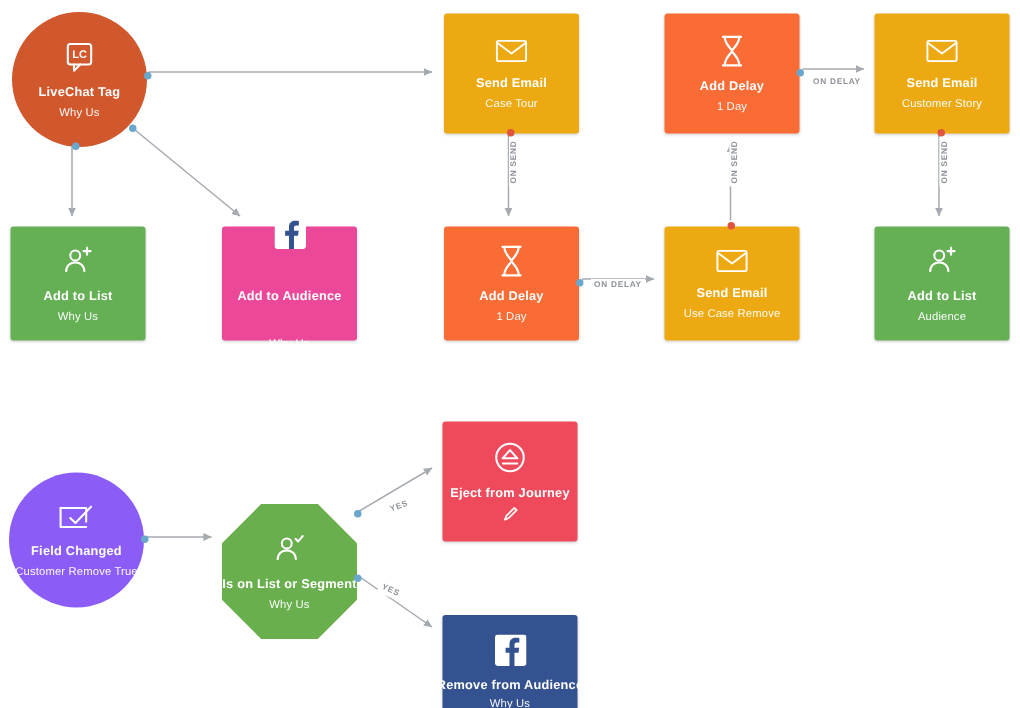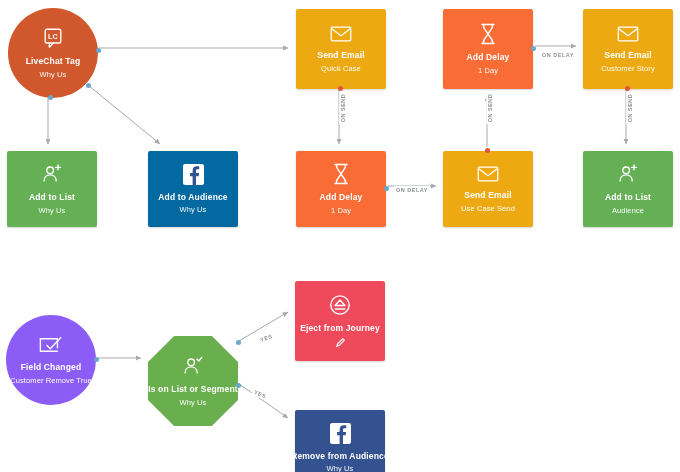--- a/index.html
+++ b/index.html
@@ -158,35 +158,35 @@
       </div>
       <div class="node shape-rect" style="left: 7px; top: 151px; width: 90px; height: 76px; background: rgb(101, 176, 85);">
         <span class="glyph"><svg width="22" height="22" viewBox="0 0 24 24">
             <circle cx="10" cy="8" r="3.6" stroke="#ffffff" fill="none" stroke-width="1.5" stroke-linecap="round" stroke-linejoin="round"></circle>
             <path d="M3.4 19.5 C3.4 15.4, 6.4 13, 10 13 C13.6 13, 16.6 15.4, 16.6 19.5" stroke="#ffffff" fill="none" stroke-width="1.5" stroke-linecap="round" stroke-linejoin="round"></path>
             <path d="M18.6 2.2 L18.6 7.4 M16 4.8 L21.2 4.8" stroke="#ffffff" fill="none" stroke-width="1.5" stroke-linecap="round" stroke-linejoin="round"></path>
           </svg></span>
         <span class="ttl">Add to List</span>
         <span class="sub">Why Us</span>
       </div>
-      <div class="node shape-rect" style="left: 148px; top: 151px; width: 90px; height: 76px; background: #0369a1;">
+      <div class="node shape-rect" style="left: 148px; top: 151px; width: 90px; height: 76px; background: #ec4899; gap: 19px;">
         <span class="glyph"><svg width="21" height="21" viewBox="0 0 22 22">
             <rect x="0" y="0" width="22" height="22" rx="2.2" fill="#ffffff"></rect>
             <path d="M13.6 22 L13.6 12.8 L16.4 12.8 L16.9 9.3 L13.6 9.3 L13.6 7.3 C13.6 6.3, 13.9 5.6, 15.4 5.6 L17 5.6 L17 2.5 C16.6 2.4, 15.5 2.3, 14.3 2.3 C11.8 2.3, 10.1 3.9, 10.1 6.9 L10.1 9.3 L7.4 9.3 L7.4 12.8 L10.1 12.8 L10.1 22 z" fill="#33528f"></path>
           </svg></span>
         <span class="ttl">Add to Audience</span>
         <span class="sub">Why Us</span>
       </div>
       <div class="node shape-rect" style="left: 296px; top: 9px; width: 90px; height: 80px; background: rgb(237, 169, 17);">
         <span class="glyph"><svg width="22" height="18" viewBox="0 0 26 20">
             <rect x="1.5" y="2" width="23" height="16" rx="1.2" stroke="#ffffff" fill="none" stroke-width="1.5" stroke-linecap="round" stroke-linejoin="round"></rect>
             <path d="M2.5 4 L13 12 L23.5 4" stroke="#ffffff" fill="none" stroke-width="1.5" stroke-linecap="round" stroke-linejoin="round"></path>
           </svg></span>
         <span class="ttl">Send Email</span>
-        <span class="sub">Quick Case</span>
+        <span class="sub">Case Tour</span>
       </div>
       <div class="node shape-rect" style="left: 443px; top: 9px; width: 90px; height: 80px; background: rgb(249, 108, 53);">
         <span class="glyph"><svg width="16" height="22" viewBox="0 0 16 22">
             <path d="M2 1.5 L14 1.5 M2 20.5 L14 20.5" stroke="#ffffff" fill="none" stroke-width="1.5" stroke-linecap="round" stroke-linejoin="round"></path>
             <path d="M3.2 1.5 C3.2 7, 8 9.4, 8 11 C8 12.6, 3.2 15, 3.2 20.5" stroke="#ffffff" fill="none" stroke-width="1.5" stroke-linecap="round" stroke-linejoin="round"></path>
             <path d="M12.8 1.5 C12.8 7, 8 9.4, 8 11 C8 12.6, 12.8 15, 12.8 20.5" stroke="#ffffff" fill="none" stroke-width="1.5" stroke-linecap="round" stroke-linejoin="round"></path>
           </svg></span>
         <span class="ttl">Add Delay</span>
         <span class="sub">1 Day</span>
       </div>
@@ -206,21 +206,21 @@
           </svg></span>
         <span class="ttl">Add Delay</span>
         <span class="sub">1 Day</span>
       </div>
       <div class="node shape-rect" style="left: 443px; top: 151px; width: 90px; height: 76px; background: rgb(237, 169, 17);">
         <span class="glyph"><svg width="22" height="18" viewBox="0 0 26 20">
             <rect x="1.5" y="2" width="23" height="16" rx="1.2" stroke="#ffffff" fill="none" stroke-width="1.5" stroke-linecap="round" stroke-linejoin="round"></rect>
             <path d="M2.5 4 L13 12 L23.5 4" stroke="#ffffff" fill="none" stroke-width="1.5" stroke-linecap="round" stroke-linejoin="round"></path>
           </svg></span>
         <span class="ttl">Send Email</span>
-        <span class="sub">Use Case Send</span>
+        <span class="sub">Use Case Remove</span>
       </div>
       <div class="node shape-rect" style="left: 583px; top: 151px; width: 90px; height: 76px; background: rgb(101, 176, 85);">
         <span class="glyph"><svg width="22" height="22" viewBox="0 0 24 24">
             <circle cx="10" cy="8" r="3.6" stroke="#ffffff" fill="none" stroke-width="1.5" stroke-linecap="round" stroke-linejoin="round"></circle>
             <path d="M3.4 19.5 C3.4 15.4, 6.4 13, 10 13 C13.6 13, 16.6 15.4, 16.6 19.5" stroke="#ffffff" fill="none" stroke-width="1.5" stroke-linecap="round" stroke-linejoin="round"></path>
             <path d="M18.6 2.2 L18.6 7.4 M16 4.8 L21.2 4.8" stroke="#ffffff" fill="none" stroke-width="1.5" stroke-linecap="round" stroke-linejoin="round"></path>
           </svg></span>
         <span class="ttl">Add to List</span>
         <span class="sub">Audience</span>
       </div>

